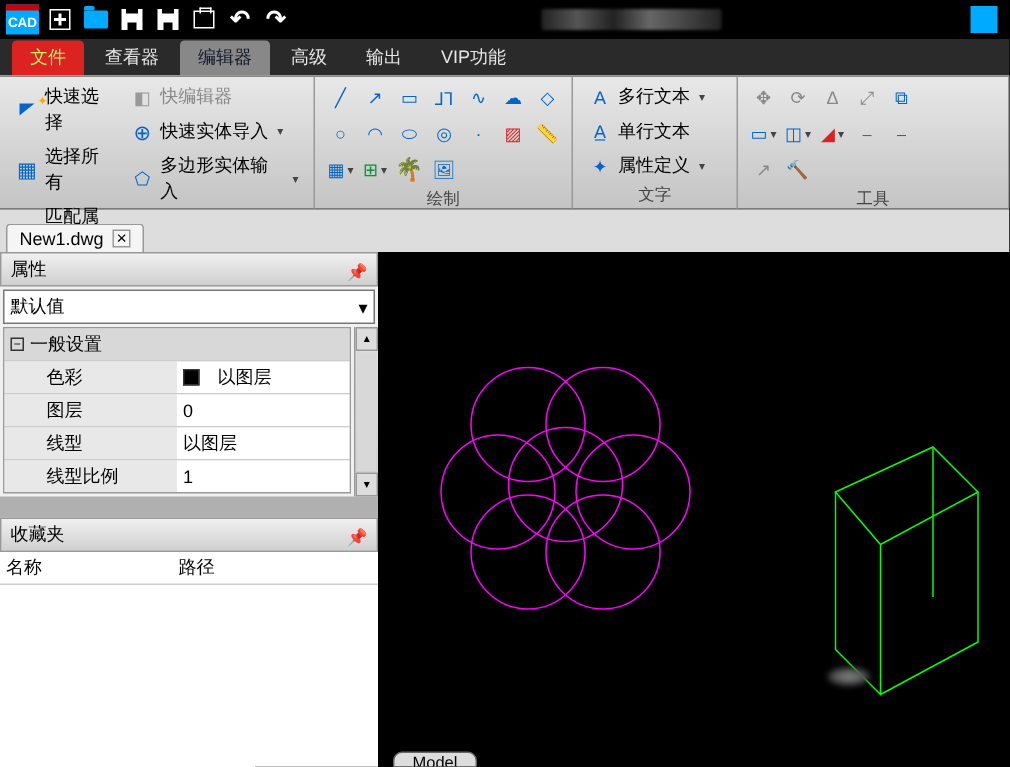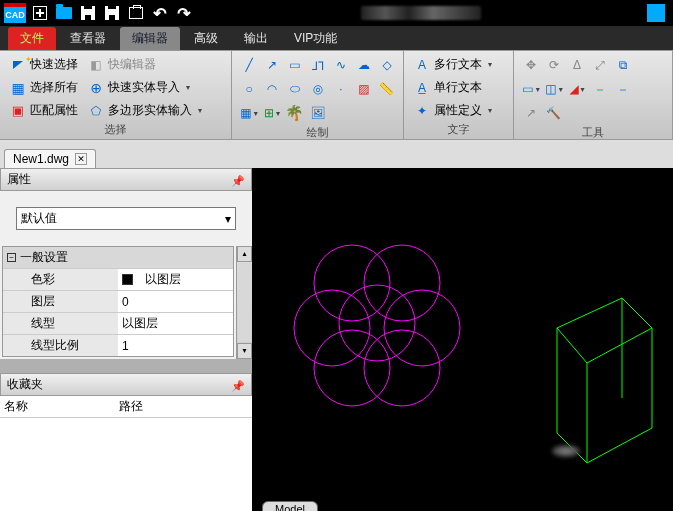--- a/index.html
+++ b/index.html
@@ -44,21 +44,21 @@
 .ico-import{color:#06c;font-size:14px}
 .ico-poly{color:#06c;font-size:12px}
 .dd{color:#444;font-size:8px;margin-left:2px}
 .doctab-area{height:28px;background:#ddd;display:flex;align-items:flex-end;padding:2px 4px 0}
 .doctab{background:#f5f5f5;border:1px solid #999;border-bottom:none;padding:2px 8px;display:flex;align-items:center;gap:6px;border-radius:3px 3px 0 0;font-size:11px}
 .doctab .x{border:1px solid #999;width:12px;height:12px;font-size:9px;display:flex;align-items:center;justify-content:center;cursor:pointer}
 .main{display:flex;height:347px}
 .left{width:252px;display:flex;flex-direction:column;background:#f0f0f0}
 .panel-hd{background:linear-gradient(#f0f0f0,#d0d0d0);border:1px solid #999;padding:2px 6px;display:flex;justify-content:space-between;align-items:flex-end;font-size:11px}
 .pin{font-size:11px}
-.combo{border:1px solid #777;background:#fff;margin:16px;padding:2px 4px;display:flex;justify-content:space-between;align-items:center;font-size:11px}
+.combo{border:1px solid #777;background:#fff;margin:2px;padding:2px 4px;display:flex;justify-content:space-between;align-items:center;font-size:11px}
 .propgrid{border:1px solid #999;margin:0 2px}
 .pg-cat{background:#d8d8d8;padding:2px 4px;font-size:11px;display:flex;align-items:center;gap:4px}
 .pg-cat .box{width:9px;height:9px;border:1px solid #333;font-size:8px;line-height:7px;text-align:center}
 .pg-row{display:flex;border-top:1px solid #ccc;font-size:11px}
 .pg-k{width:115px;padding:2px 4px 2px 28px;background:#e8e8e8}
 .pg-v{flex:1;padding:2px 4px;background:#fff;display:flex;align-items:center;gap:12px}
 .colorbox{width:11px;height:11px;background:#000;border:1px solid #333}
 .scroll-y{width:16px;background:linear-gradient(#e0e0e0,#ccc);border-left:1px solid #999;display:flex;flex-direction:column}
 .scroll-btn{height:16px;background:#ddd;border:1px solid #999;font-size:8px;text-align:center;line-height:14px}
 .scroll-thumb{flex:1;background:#d8d8d8;margin:1px}
@@ -104,21 +104,21 @@
 <div class="tabbar">
   <div class="tab red">文件</div>
   <div class="tab">查看器</div>
   <div class="tab act">编辑器</div>
   <div class="tab">高级</div>
   <div class="tab">输出</div>
   <div class="tab">VIP功能</div>
 </div>
 
 <div class="ribbon">
-  <div class="grp" style="width:232px">
+  <div class="grp" style="width:210px">
     <div class="grp-body">
       <div class="col">
         <div class="rbtn">
             <span class="ico16">
               <span class="ico-cursor"></span>
             </span>
             <span>快速选择</span>
           </div>
         <div class="rbtn">
             <span class="ico16 ico-selall">▦</span>

